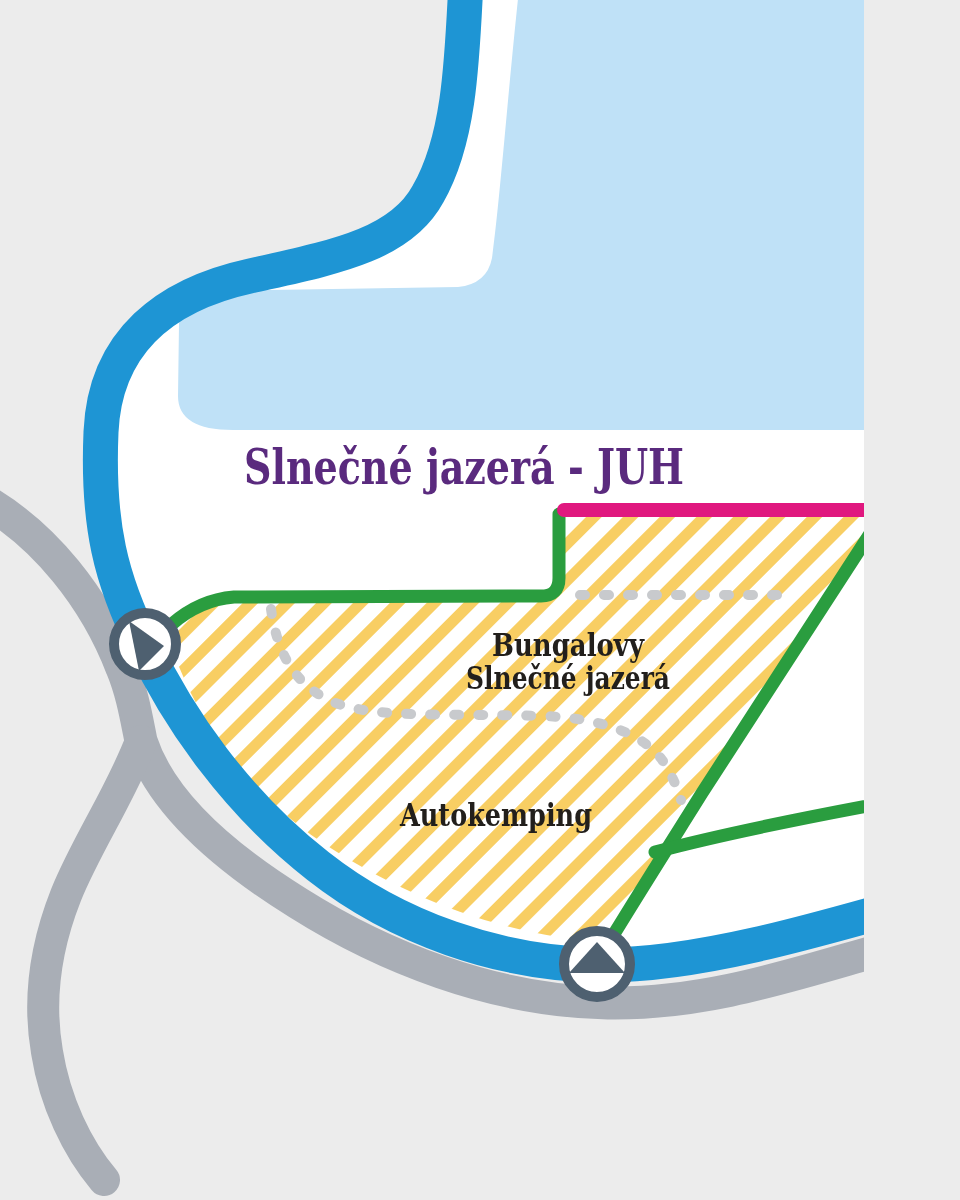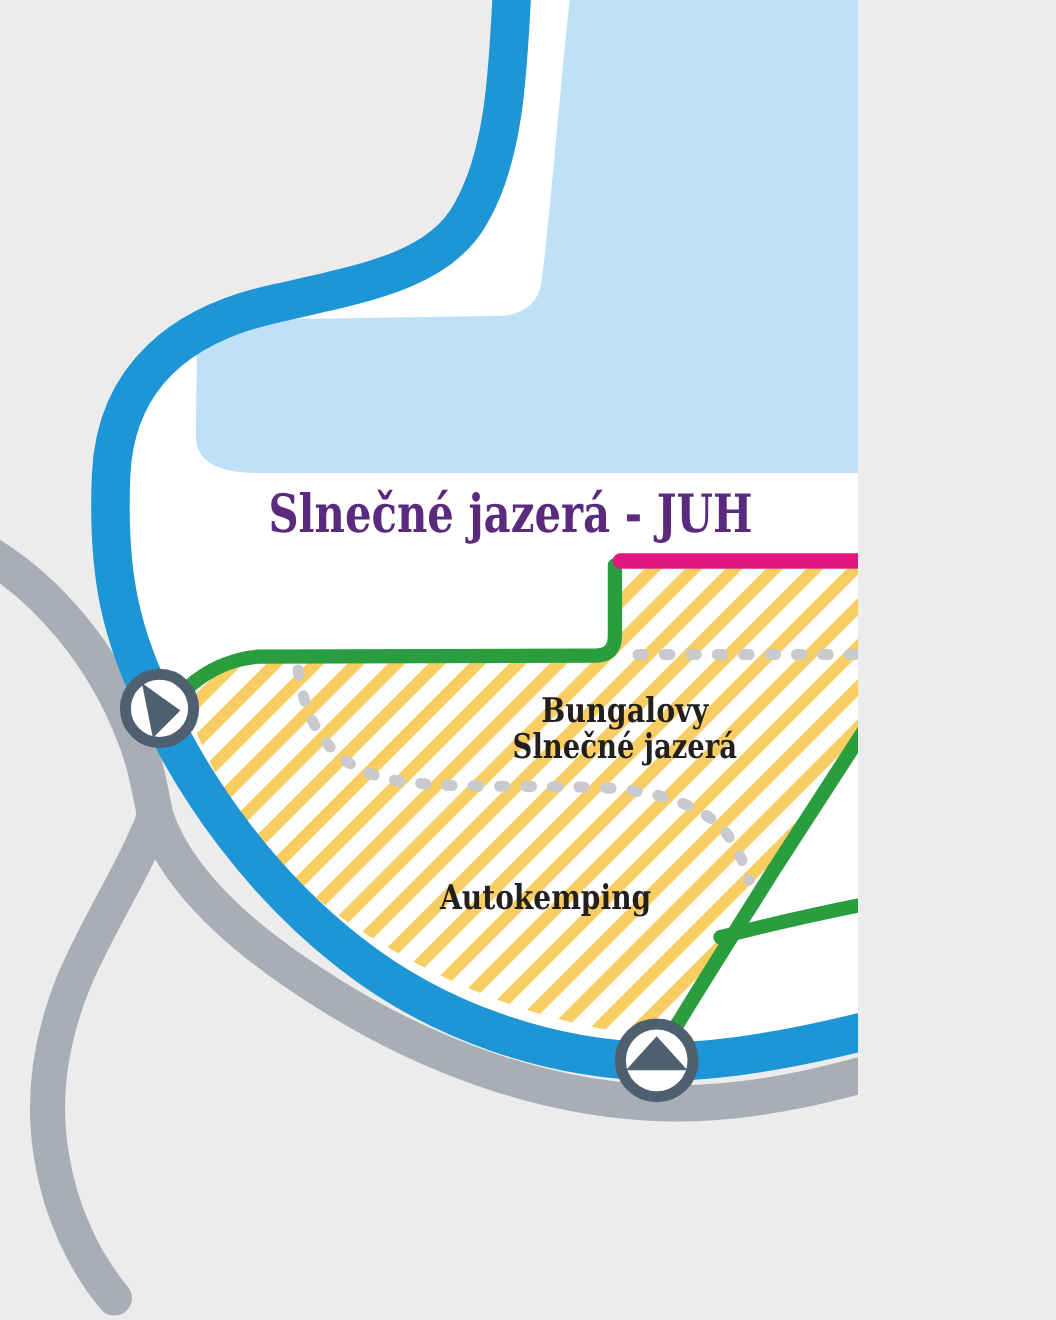--- a/index.html
+++ b/index.html
@@ -3,21 +3,21 @@
 <meta charset="utf-8">
 <style>
   html, body {
     margin: 0;
     padding: 0;
     background: #ECECEC;
     font-family: "DejaVu Serif", "Liberation Serif", serif;
   }
   .stage {
     position: relative;
-    width: 780px;
+    width: 864px;
     height: 1200px;
     overflow: hidden;
   }
   .stage svg {
     position: absolute;
     top: 0;
     left: 0;
     display: block;
   }
   .map-title {

